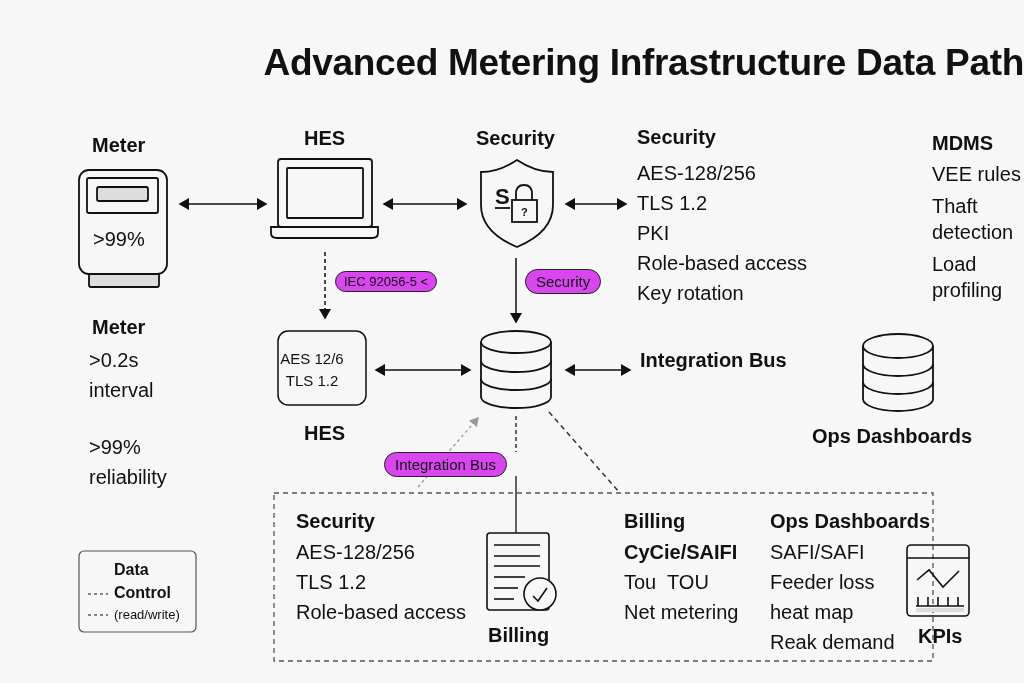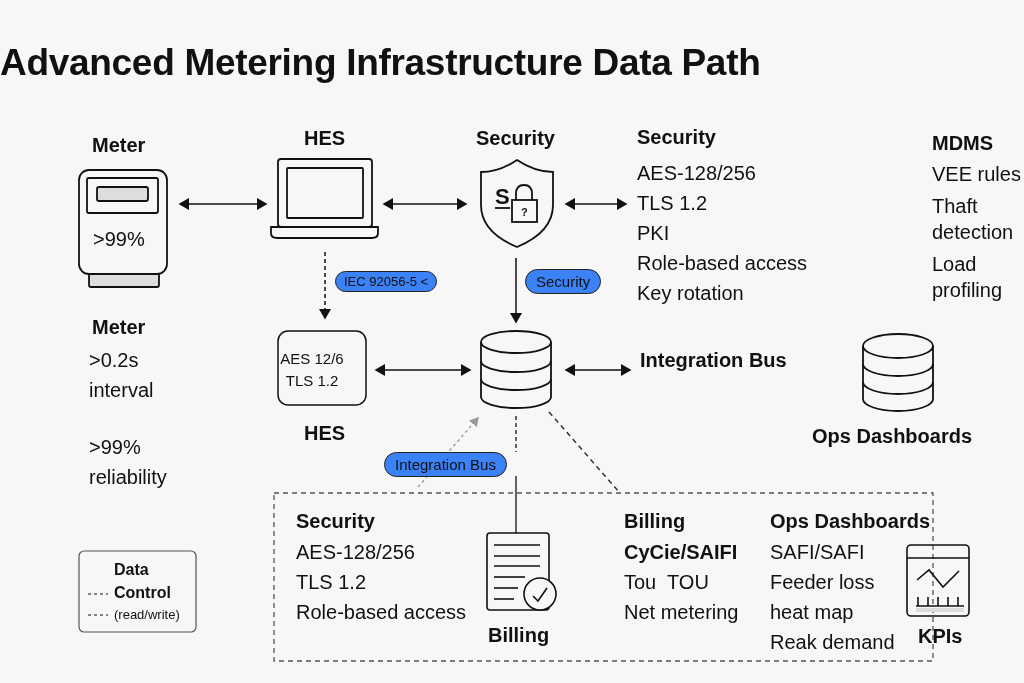--- a/index.html
+++ b/index.html
@@ -1,22 +1,22 @@
 <!DOCTYPE html>
 <html><head>
 <meta charset="utf-8">
 <style>
   html, body { margin: 0; padding: 0; }
   body { width: 1024px; height: 683px; background: #f7f7f7; position: relative; overflow: hidden;
          font-family: "Liberation Sans", "DejaVu Sans", sans-serif; color: #111; }
   .abs { position: absolute; }
-  .title { left: 0; width: 1024px; top: 42px; text-align: left; font-size: 37px; font-weight: bold; letter-spacing: -0.3px; }
+  .title { left: 0; width: 1024px; top: 42px; text-align: right; font-size: 37px; font-weight: bold; letter-spacing: -0.3px; }
   .h { font-weight: bold; font-size: 20px; }
   .t { font-size: 20px; line-height: 30px; }
-  .pill { border: 1.5px solid #222; border-radius: 16px; background: #3b82f6; padding: 3px 10px; font-size: 15px; white-space: nowrap; }
+  .pill { border: 1.5px solid #222; border-radius: 16px; background: #d946ef; padding: 3px 10px; font-size: 15px; white-space: nowrap; }
   svg.overlay { position: absolute; left: 0; top: 0; }
   .list div { white-space: nowrap; }
 </style>
 </head>
 <body>
 
 <div class="abs title">Advanced Metering Infrastructure Data Path</div>
 
 <svg class="overlay" width="1024" height="683" viewBox="0 0 1024 683">
   <defs>

